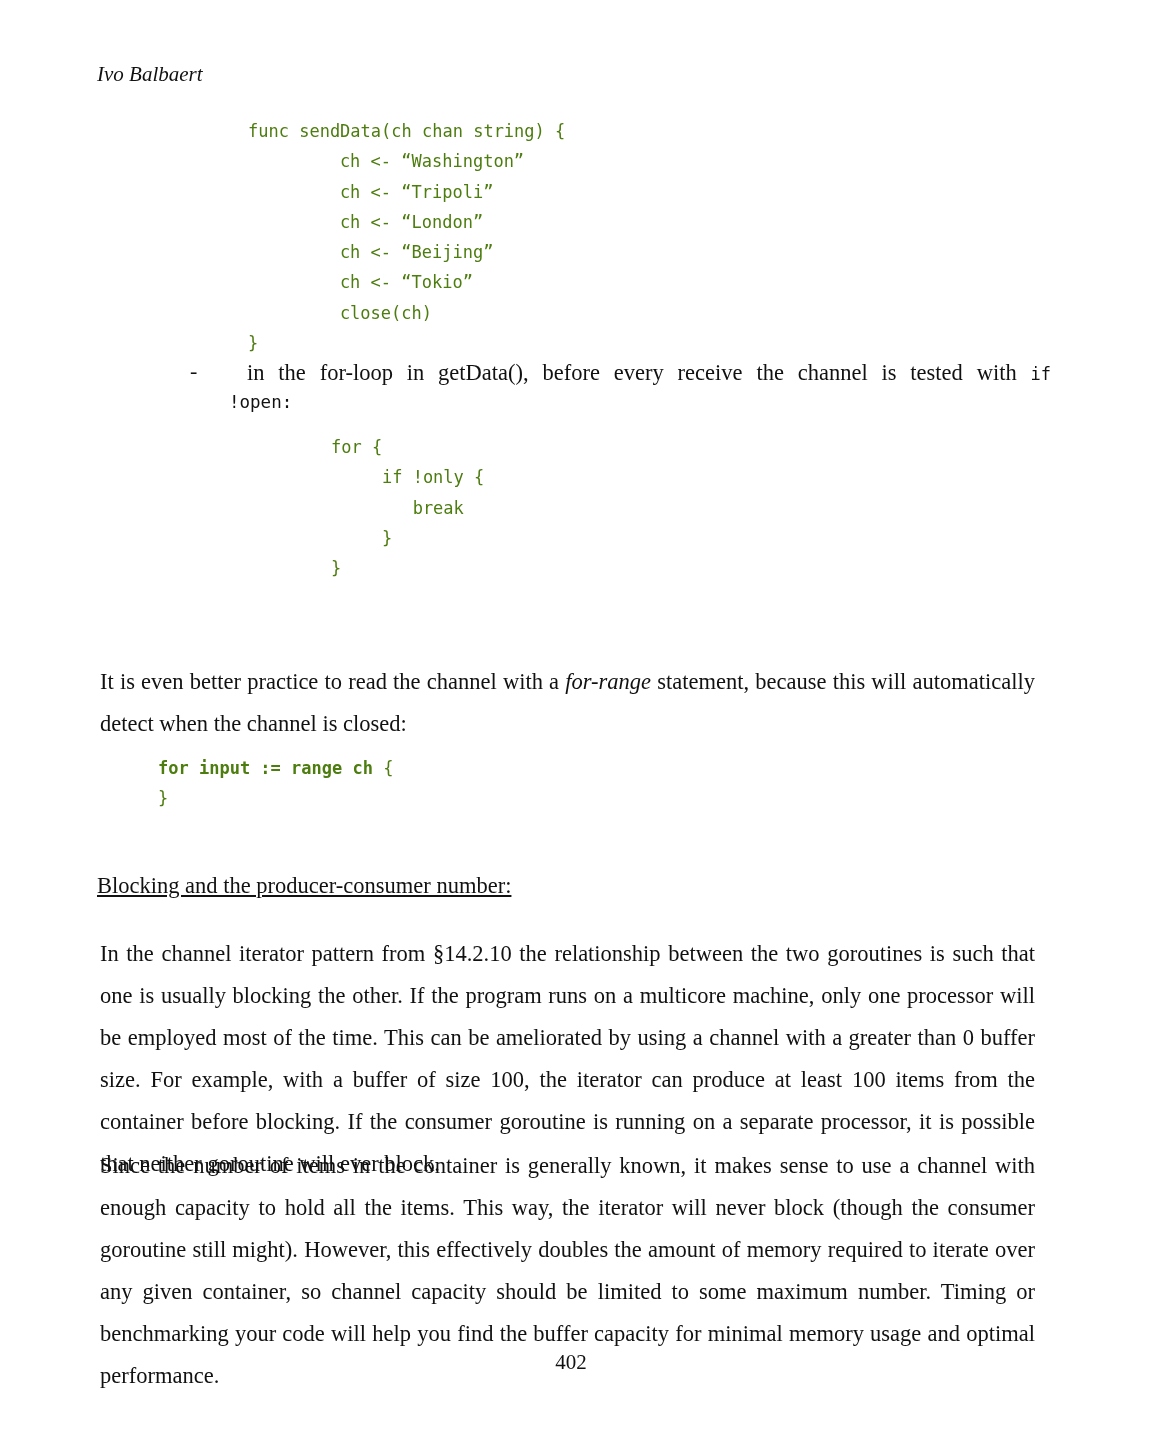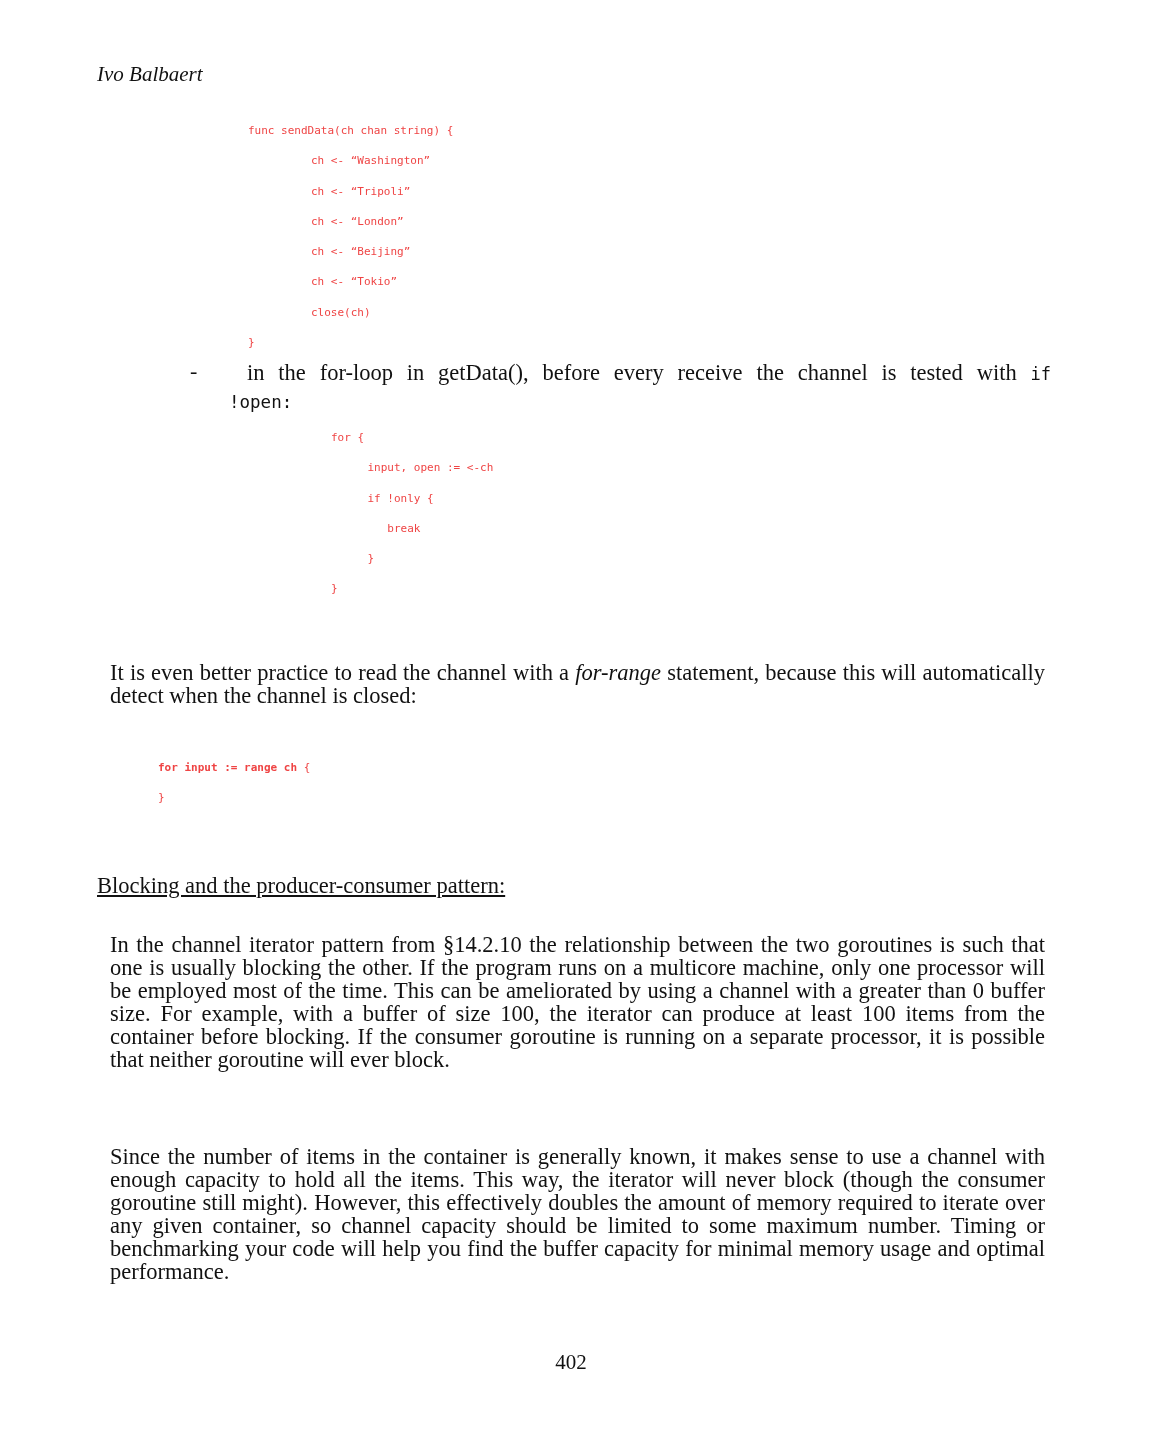--- a/index.html
+++ b/index.html
@@ -1,46 +1,46 @@
 <!DOCTYPE html>
 <html><head>
 <meta charset="utf-8">
 <style>
   html, body { margin: 0; padding: 0; background: #ffffff; }
   body { width: 1168px; height: 1440px; position: relative; overflow: hidden; color: #111; }
   .serif { font-family: "Liberation Serif", "DejaVu Serif", serif; }
   .mono { font-family: "DejaVu Sans Mono", "Liberation Mono", monospace; }
   .header { position: absolute; left: 97px; top: 62px; font-size: 21px; font-style: italic; }
-  .code { position: absolute; font-size: 11px; white-space: pre; line-height: 30.3px; color: #ef4444; }
+  .code { position: absolute; font-size: 17px; white-space: pre; line-height: 30.3px; color: #4d7c0f; }
   .bullet { position: absolute; left: 190px; top: 358px; font-size: 22px; }
   .bullet-text { position: absolute; left: 229px; top: 358px; width: 804px; font-size: 22.5px; line-height: 30.5px; text-align: justify; text-align-last: justify; margin-left: 18px; }
   .bullet-cont { position: absolute; left: 229px; top: 392px; font-size: 17.5px; }
   .inline-code { font-family: "DejaVu Sans Mono", "Liberation Mono", monospace; font-size: 17px; }
-  .para { position: absolute; left: 110px; width: 935px; font-size: 22.5px; line-height: 23px; text-align: justify; }
+  .para { position: absolute; left: 100px; width: 935px; font-size: 22.5px; line-height: 42px; text-align: justify; }
   .heading { position: absolute; left: 97px; top: 873px; font-size: 22.5px; text-decoration: underline; }
   .pagenum { position: absolute; left: 0; width: 1128px; text-align: center; top: 1350px; font-size: 21px; margin-left: 7px; }
   .bold { font-weight: bold; }
   em { font-style: italic; }
 </style>
 </head>
 <body>
 
 <div class="header serif">Ivo Balbaert</div>
 
 <div class="code mono" style="left:248px; top:116px;"><div>func sendData(ch chan string) {</div><div style="padding-left:10px">        ch &lt;- “Washington”</div><div style="padding-left:10px">        ch &lt;- “Tripoli”</div><div style="padding-left:10px">        ch &lt;- “London”</div><div style="padding-left:10px">        ch &lt;- “Beijing”</div><div style="padding-left:10px">        ch &lt;- “Tokio”</div><div style="padding-left:10px">        close(ch)</div><div>}</div></div>
 
 <div class="bullet serif">-</div>
 <div class="bullet-text serif"><span>in the for-loop in getData(), before every receive the channel is tested with</span> <span class="inline-code">if</span></div>
 <div class="bullet-cont mono">!open:</div>
 
-<div class="code mono" style="left:331px; top:423px;"><div>for {</div><div style="padding-left:10px">    input, open := &lt;-ch</div><div style="padding-left:10px">    if !only {</div><div style="padding-left:10px">       break</div><div style="padding-left:10px">    }</div><div>}</div></div>
+<div class="code mono" style="left:331px; top:432px;"><div>for {</div><div style="padding-left:10px">    if !only {</div><div style="padding-left:10px">       break</div><div style="padding-left:10px">    }</div><div>}</div></div>
 
 <div class="para serif" style="top:661px;"><span>It is even better practice to read the channel with a </span><em>for-range</em><span> statement, because this will automatically detect when the channel is closed:</span></div>
 
 <div class="code mono" style="left:158px; top:753px;"><div><span class="bold">for input := range ch</span><span> {</span></div><div>}</div></div>
 
-<div class="heading serif">Blocking and the producer-consumer pattern:</div>
+<div class="heading serif">Blocking and the producer-consumer number:</div>
 
 <div class="para serif" style="top:933px;">In the channel iterator pattern from §14.2.10 the relationship between the two goroutines is such that one is usually blocking the other. If the program runs on a multicore machine, only one processor will be employed most of the time. This can be ameliorated by using a channel with a greater than 0 buffer size.  For example, with a buffer of size 100, the iterator can produce at least 100 items from the container before blocking.  If the consumer goroutine is running on a separate processor, it is possible that neither goroutine will ever block.</div>
 
 <div class="para serif" style="top:1145px;">Since the number of items in the container is generally known, it makes sense to use a channel with enough capacity to hold all the items.  This way, the iterator will never block (though the consumer goroutine still might).  However, this effectively doubles the amount of memory required to iterate over any given container, so channel capacity should be limited to some maximum number.  Timing or benchmarking your code will help you find the buffer capacity for minimal memory usage and optimal performance.</div>
 
 <div class="pagenum serif">402</div>
 
 </body></html>

